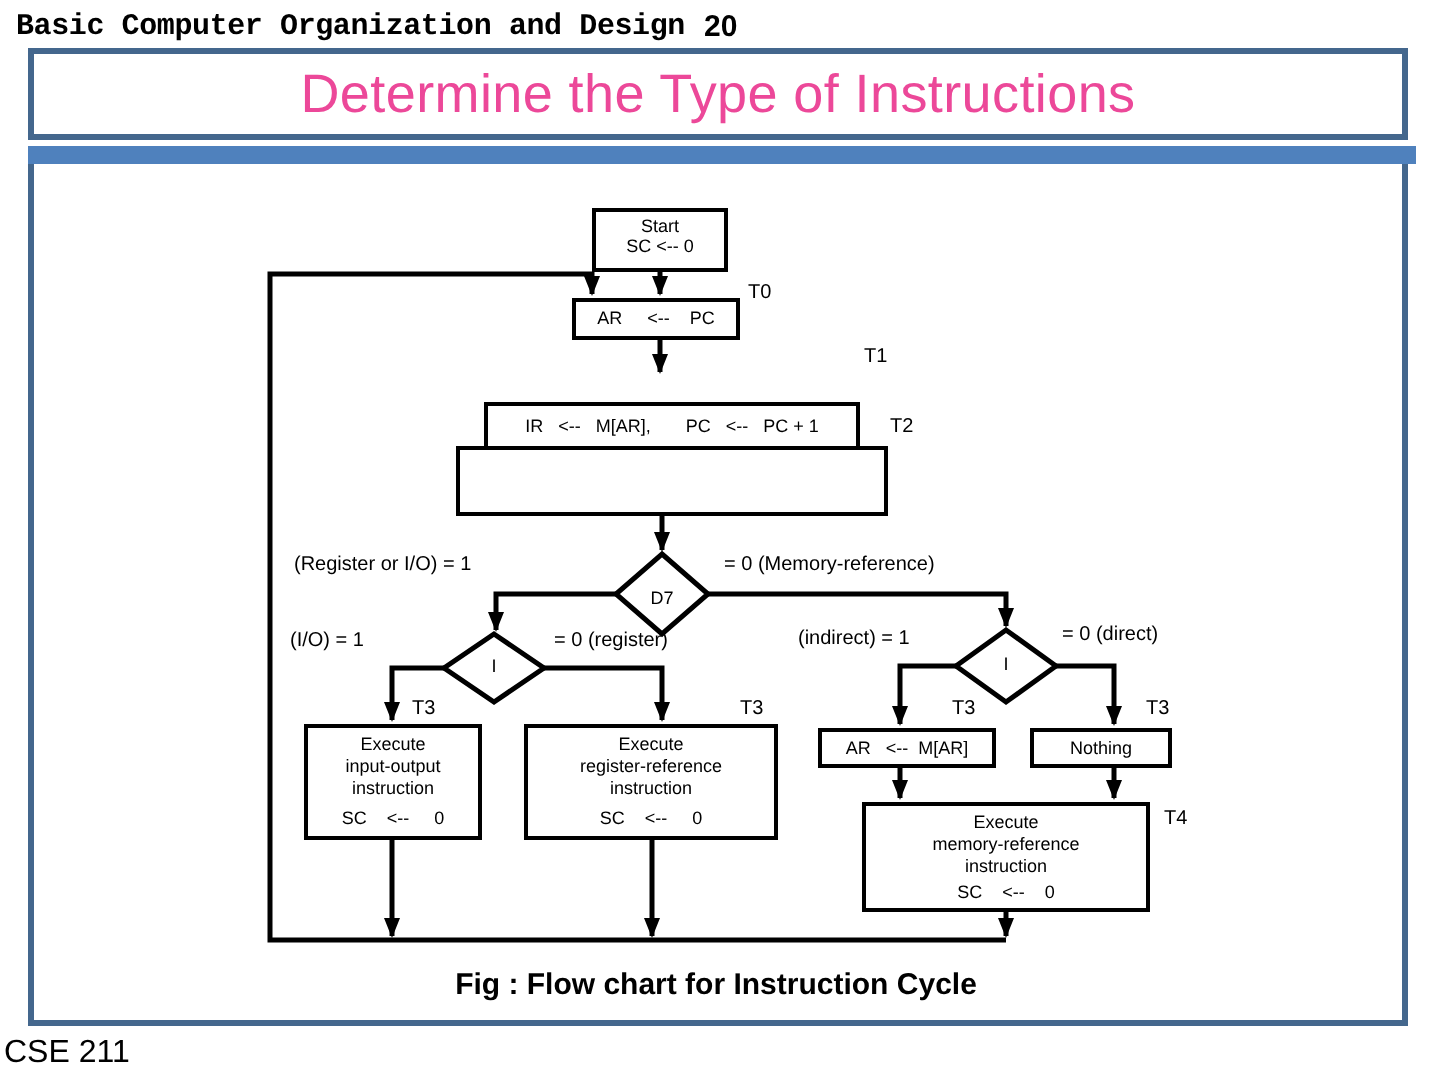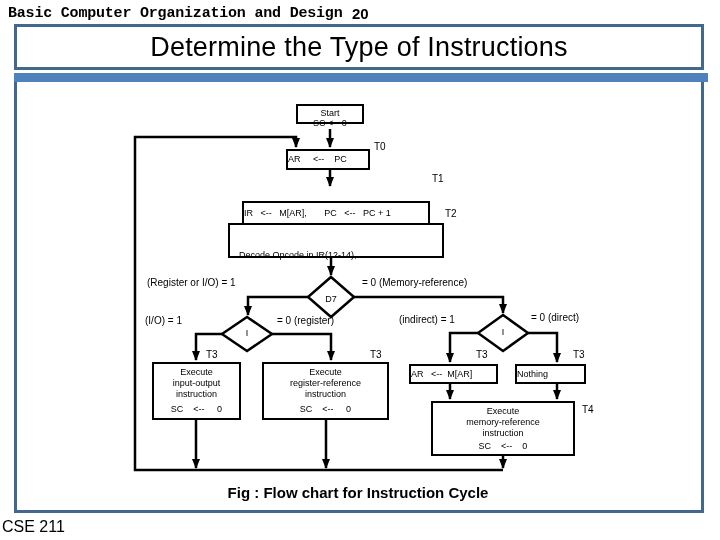--- a/index.html
+++ b/index.html
@@ -5,29 +5,29 @@
   html,body{margin:0;padding:0;background:#fff;}
   body{width:720px;height:540px;position:relative;overflow:hidden;
        font-family:"Liberation Sans",sans-serif;color:#000;}
   .abs{position:absolute;}
   
   .hdr{top:5px;left:8px;font-size:15px;font-weight:600;letter-spacing:-0.2px;font-family:Liberation Mono, monospace;}
   .pagenum{top:5px;left:352px;font-size:15px;font-weight:600;}
   
   .title-box{left:14px;top:24px;width:690px;height:46px;border:3px solid #44678D;
              background:#fff;box-sizing:border-box;display:flex;align-items:center;justify-content:center;}
-  .title-text{font-size:27px;color:#000000;letter-spacing:0.2px;}
+  .title-text{font-size:27px;color:#ec4899;letter-spacing:0.2px;}
   .accent-bar{left:14px;top:73px;width:694px;height:9px;background:#4F81BD;}
   
   .frame{left:14px;top:82px;width:690px;height:431px;box-sizing:border-box;
          border-left:3px solid #44678D;border-right:3px solid #44678D;border-bottom:3px solid #44678D;}
   
   .fbox{border:2.5px solid #000;background:#fff;box-sizing:border-box;
         font-size:9px;line-height:11px;text-align:center;white-space:pre;}
-  .fcenter{display:flex;align-items:center;justify-content:flex-start;}
+  .fcenter{display:flex;align-items:center;justify-content:center;}
   .fcol{display:flex;flex-direction:column;align-items:center;justify-content:flex-start;padding-top:3px;}
   .lbl{font-size:10px;white-space:pre;}
   .tlabel{font-size:10px;}
   .dtext{font-size:9px;text-align:center;}
   .leftalign{text-align:left;padding-left:9px;padding-top:3px;}
   
   .caption{left:14px;top:484px;width:688px;text-align:center;font-size:15px;font-weight:700;}
   .footer{left:2px;top:518px;font-size:16px;}
   svg{position:absolute;left:0;top:0;}
 </style>
@@ -80,35 +80,34 @@
     <path d="M326,419 L326,468" marker-end="url(#ah)"></path>
     <path d="M503,455 L503,468" marker-end="url(#ah)"></path>
   </g>
   <g stroke="#000" stroke-width="2.5" fill="#fff">
     <polygon points="331,277 354,297 331,317 308,297"></polygon>
     <polygon points="247,317 272,334 247,351 222,334"></polygon>
     <polygon points="503,315 528,333 503,351 478,333"></polygon>
   </g>
 </svg>
 
-<div class="abs fbox fcol" style="left:296px;top:104px;width:68px;height:20px;line-height:10px;padding-top:2px;">
+<div class="abs fbox fcol" style="left:296px;top:104px;width:68px;height:32px;line-height:10px;padding-top:2px;">
   <div>Start</div>
   <div>SC &lt;-- 0</div>
 </div>
 
 <div class="abs fbox fcenter" style="left:286px;top:149px;width:84px;height:21px;">
   <span>AR     &lt;--    PC</span>
 </div>
 
 <div class="abs fbox fcenter" style="left:242px;top:201px;width:188px;height:24px;">
   <span>IR   &lt;--   M[AR],       PC   &lt;--   PC + 1</span>
 </div>
 
 <div class="abs fbox leftalign" style="left:228px;top:223px;width:216px;height:35px;">
-  <div>Decode Opcode in IR(12-14),</div>
 </div>
 
 <div class="abs fbox fcol" style="left:152px;top:362px;width:89px;height:58px;">
   <div>Execute</div>
   <div>input-output</div>
   <div>instruction</div>
   <div style="margin-top:4px;">SC    &lt;--     0</div>
 </div>
 
 <div class="abs fbox fcol" style="left:262px;top:362px;width:127px;height:58px;">

